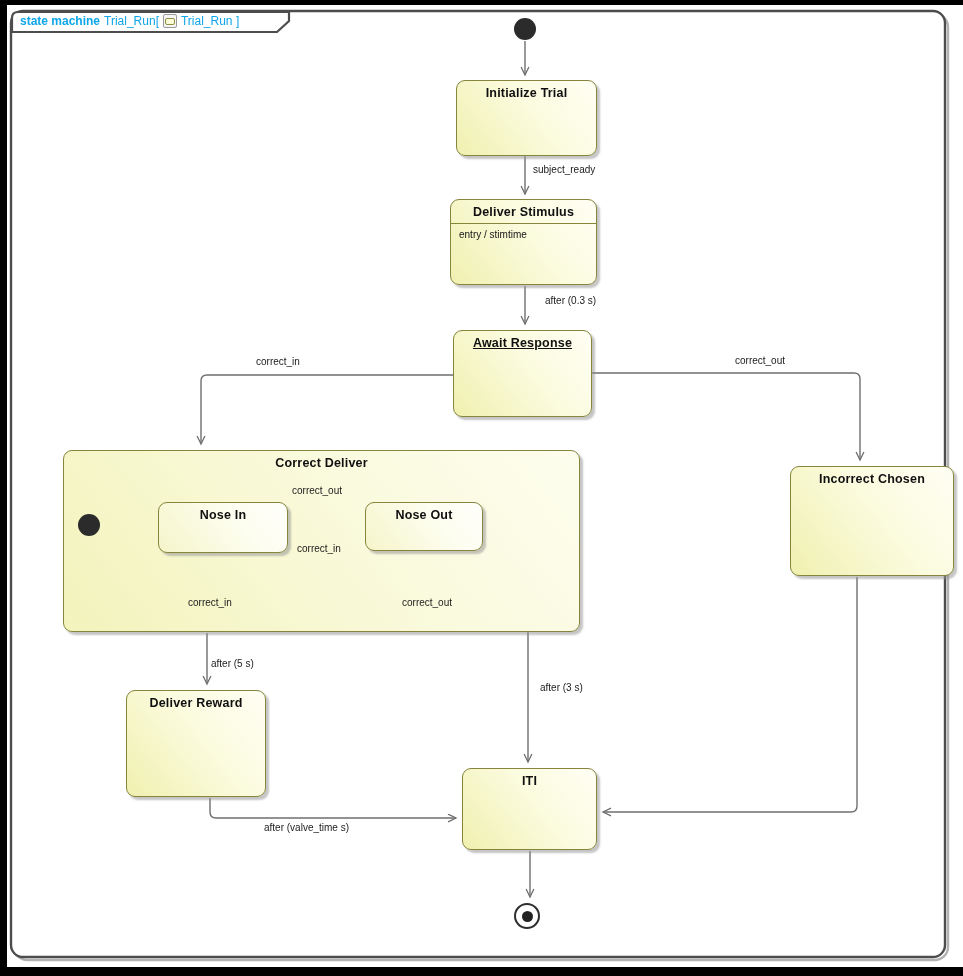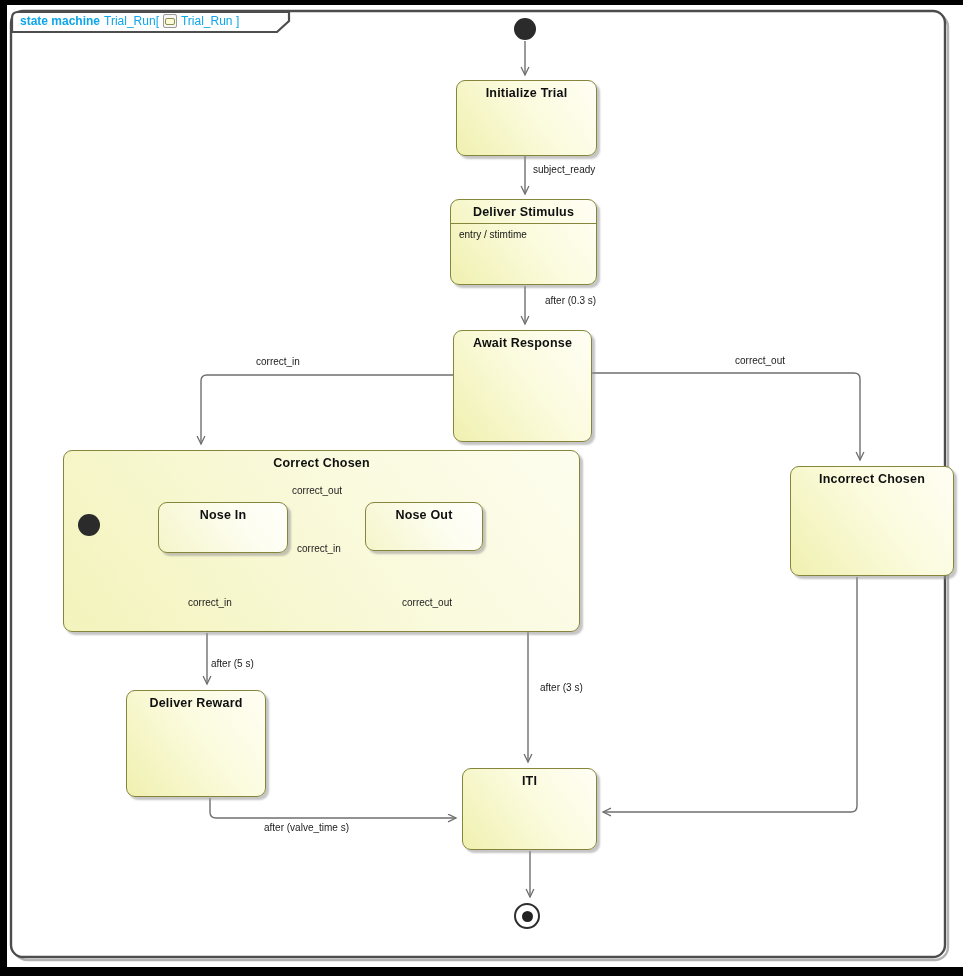--- a/index.html
+++ b/index.html
@@ -102,26 +102,26 @@
 <div class="state" style="left:456px;top:80px;width:141px;height:76px;">
   <div class="title">Initialize Trial</div>
 </div>
 
 <div class="state" style="left:450px;top:199px;width:147px;height:86px;">
   <div class="title">Deliver Stimulus</div>
   <div class="sep"></div>
   <div class="body-text">entry / stimtime</div>
 </div>
 
-<div class="state" style="left:453px;top:330px;width:139px;height:112px;">
+<div class="state" style="left:453px;top:330px;width:139px;height:87px;text-decoration:underline;">
   <div class="title">Await Response</div>
 </div>
 
 <div class="state composite" style="left:63px;top:450px;width:517px;height:182px;">
-  <div class="title">Correct Chosen</div>
+  <div class="title">Correct Deliver</div>
 </div>
 
 <div class="node-initial" style="left:78px;top:514px;"></div>
 
 <div class="state inner-state" style="left:158px;top:502px;width:130px;height:51px;">
   <div class="title">Nose In</div>
 </div>
 
 <div class="state inner-state" style="left:365px;top:502px;width:118px;height:49px;">
   <div class="title">Nose Out</div>

